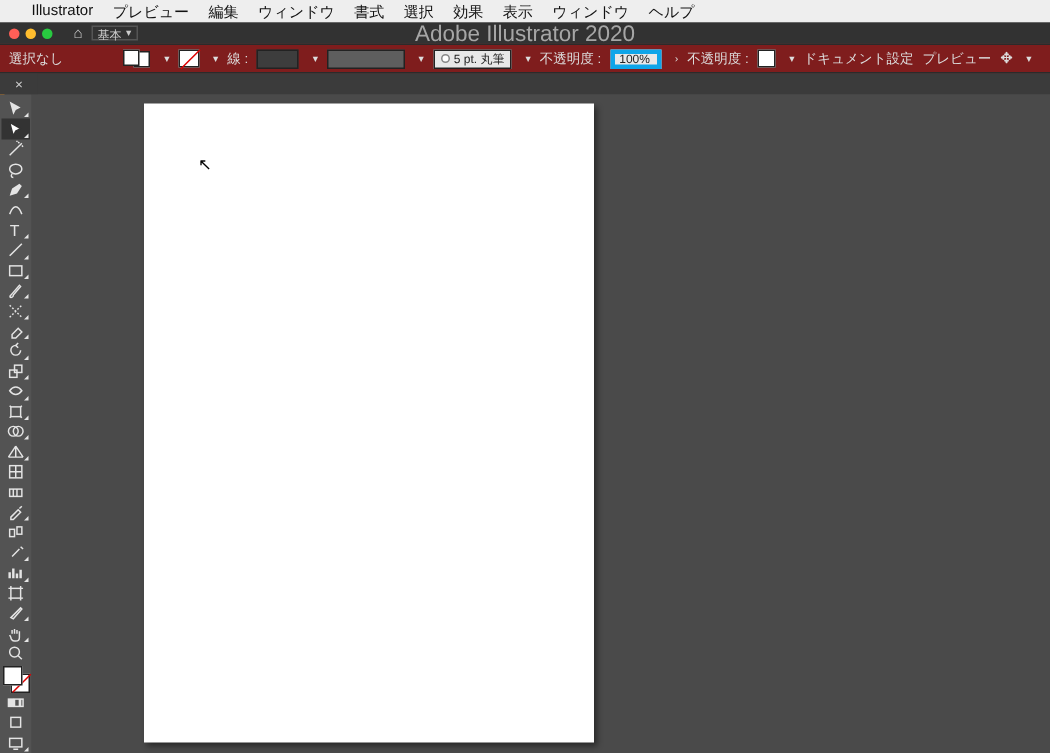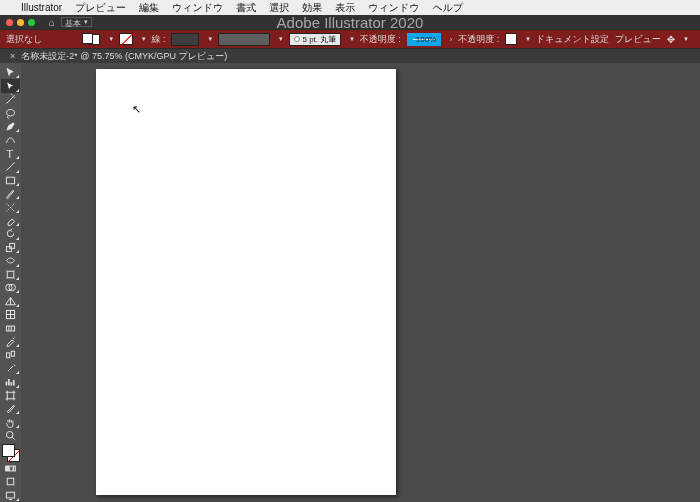--- a/index.html
+++ b/index.html
@@ -26,21 +26,21 @@
   .swatch-pair .front,.swatch-pair .back{position:absolute;width:11px;height:11px;border:1px solid #222;}
   .swatch-pair .back{right:0;bottom:0;background:#fff;}
   .swatch-pair .front{left:0;top:0;background:#fff;}
   .swatch-slash{width:14px;height:12px;background:#fff;position:relative;border:1px solid #222;}
   .swatch-slash::after{content:"";position:absolute;left:-2px;top:5px;width:18px;height:1px;background:#d00;transform:rotate(-45deg);}
   .ctl-label{color:#ddd;white-space:nowrap;}
   .num-box{width:28px;height:13px;background:#3d3d3d;border:1px solid #222;}
   .long-box{width:52px;height:13px;background:#5e5e5e;border:1px solid #222;}
   .pill{height:13px;background:#e8e8e8;color:#222;display:flex;align-items:center;padding:0 4px;border:1px solid #222;font-size:8px;}
   .dot-w{width:6px;height:6px;border-radius:50%;background:#fff;border:1px solid #888;margin-right:3px;}
-  .opac-box{width:34px;height:13px;background:#e8e8e8;color:#222;display:flex;align-items:center;padding:0 3px;border:6px solid #0ea5e9;font-size:8px;}
+  .opac-box{width:34px;height:13px;background:#e8e8e8;color:#222;display:flex;align-items:center;padding:0 3px;border:3px solid #0ea5e9;font-size:8px;}
   .small-sw{width:12px;height:12px;background:#fff;border:1px solid #222;}
   .txtbtn{color:#ddd;text-align:center;}
   .gear{font-size:10px;}
   
   .doc-tab-row{height:14px;background:#3b3b3b;display:flex;align-items:center;font-size:9px;}
   .doc-tab{padding:0 10px;height:14px;display:flex;align-items:center;gap:6px;background:#3b3b3b;}
   .doc-tab .x{font-size:9px;color:#ccc;}
   
   .workspace{ position:absolute; top:63px; bottom:0; left:0; right:0; display:flex; }
   .tool-rail{ width:21px; background:#535353; display:flex; flex-direction:column; align-items:center; padding-top:3px; gap:0; }
@@ -122,21 +122,20 @@
   <span class="caret">▾</span>
   <span class="txtbtn">ドキュメント設定</span>
   <span class="txtbtn">プレビュー</span>
   <span class="gear">✥</span>
   <span class="caret">▾</span>
 </div>
 
 <div class="doc-tab-row">
   <div class="doc-tab">
     <span class="x">×</span>
-    <span>名称未設定-2* @ 75.75% (CMYK/GPU プレビュー)</span>
   </div>
 </div>
 
 <div class="brand-strip"></div>
 
 <div class="workspace">
 
   <div class="tool-rail">
     <div class="tool solid">
         <svg viewBox="0 0 16 16">

